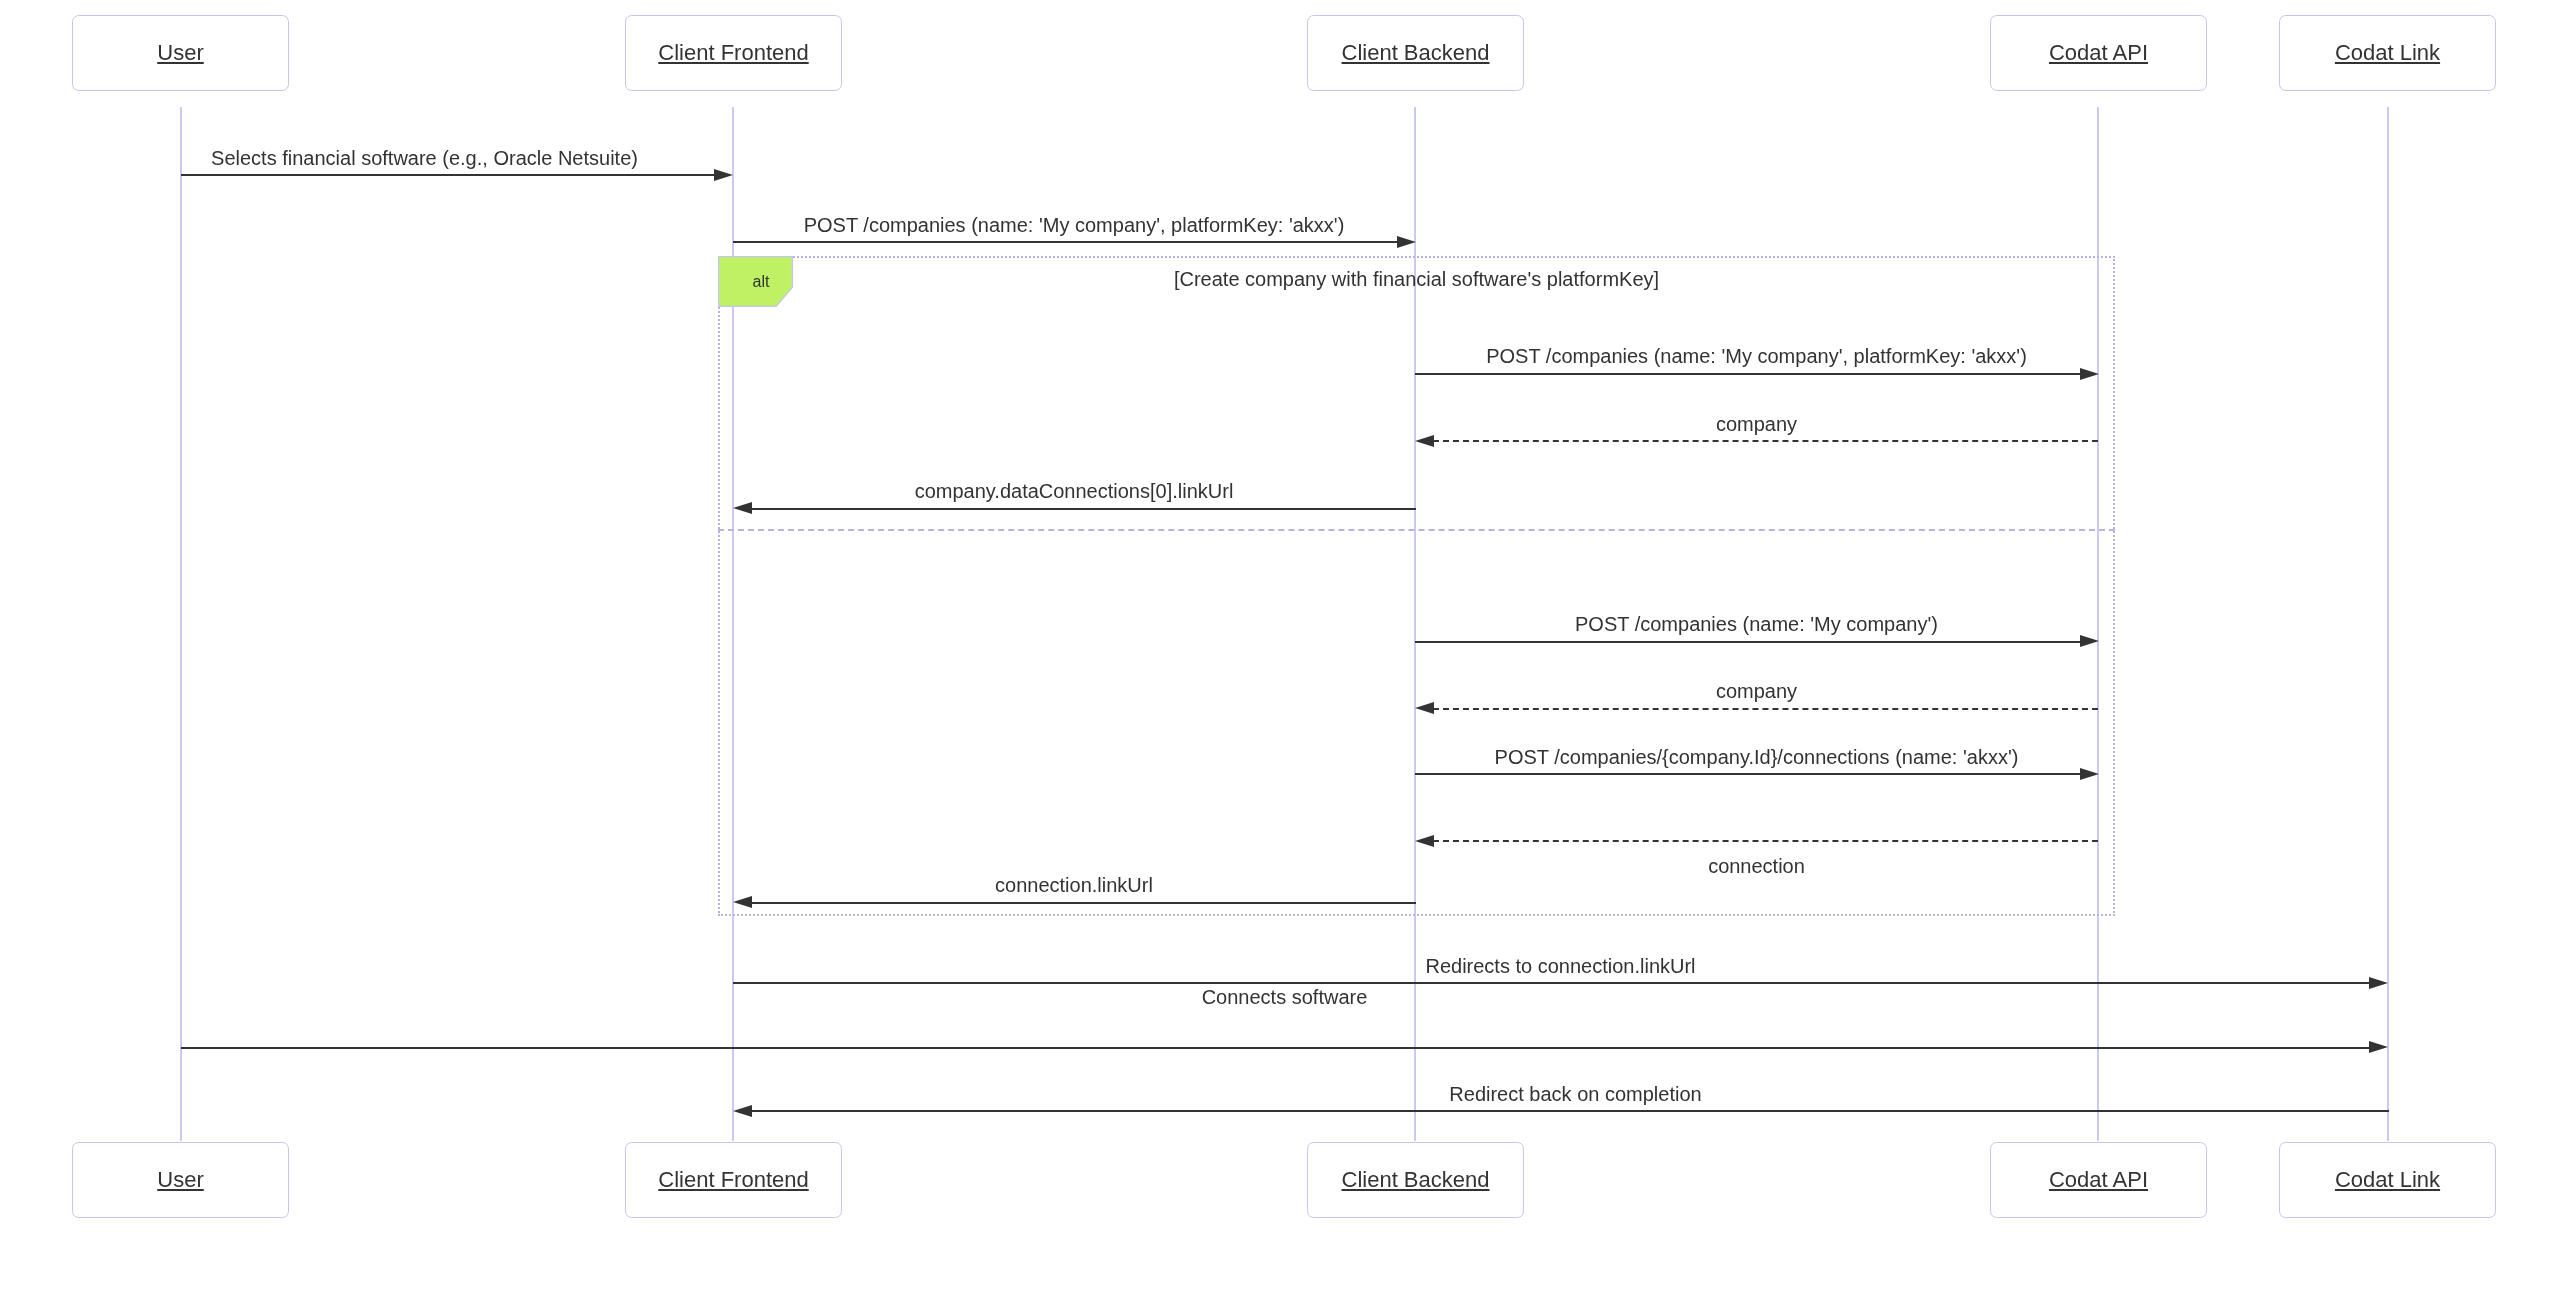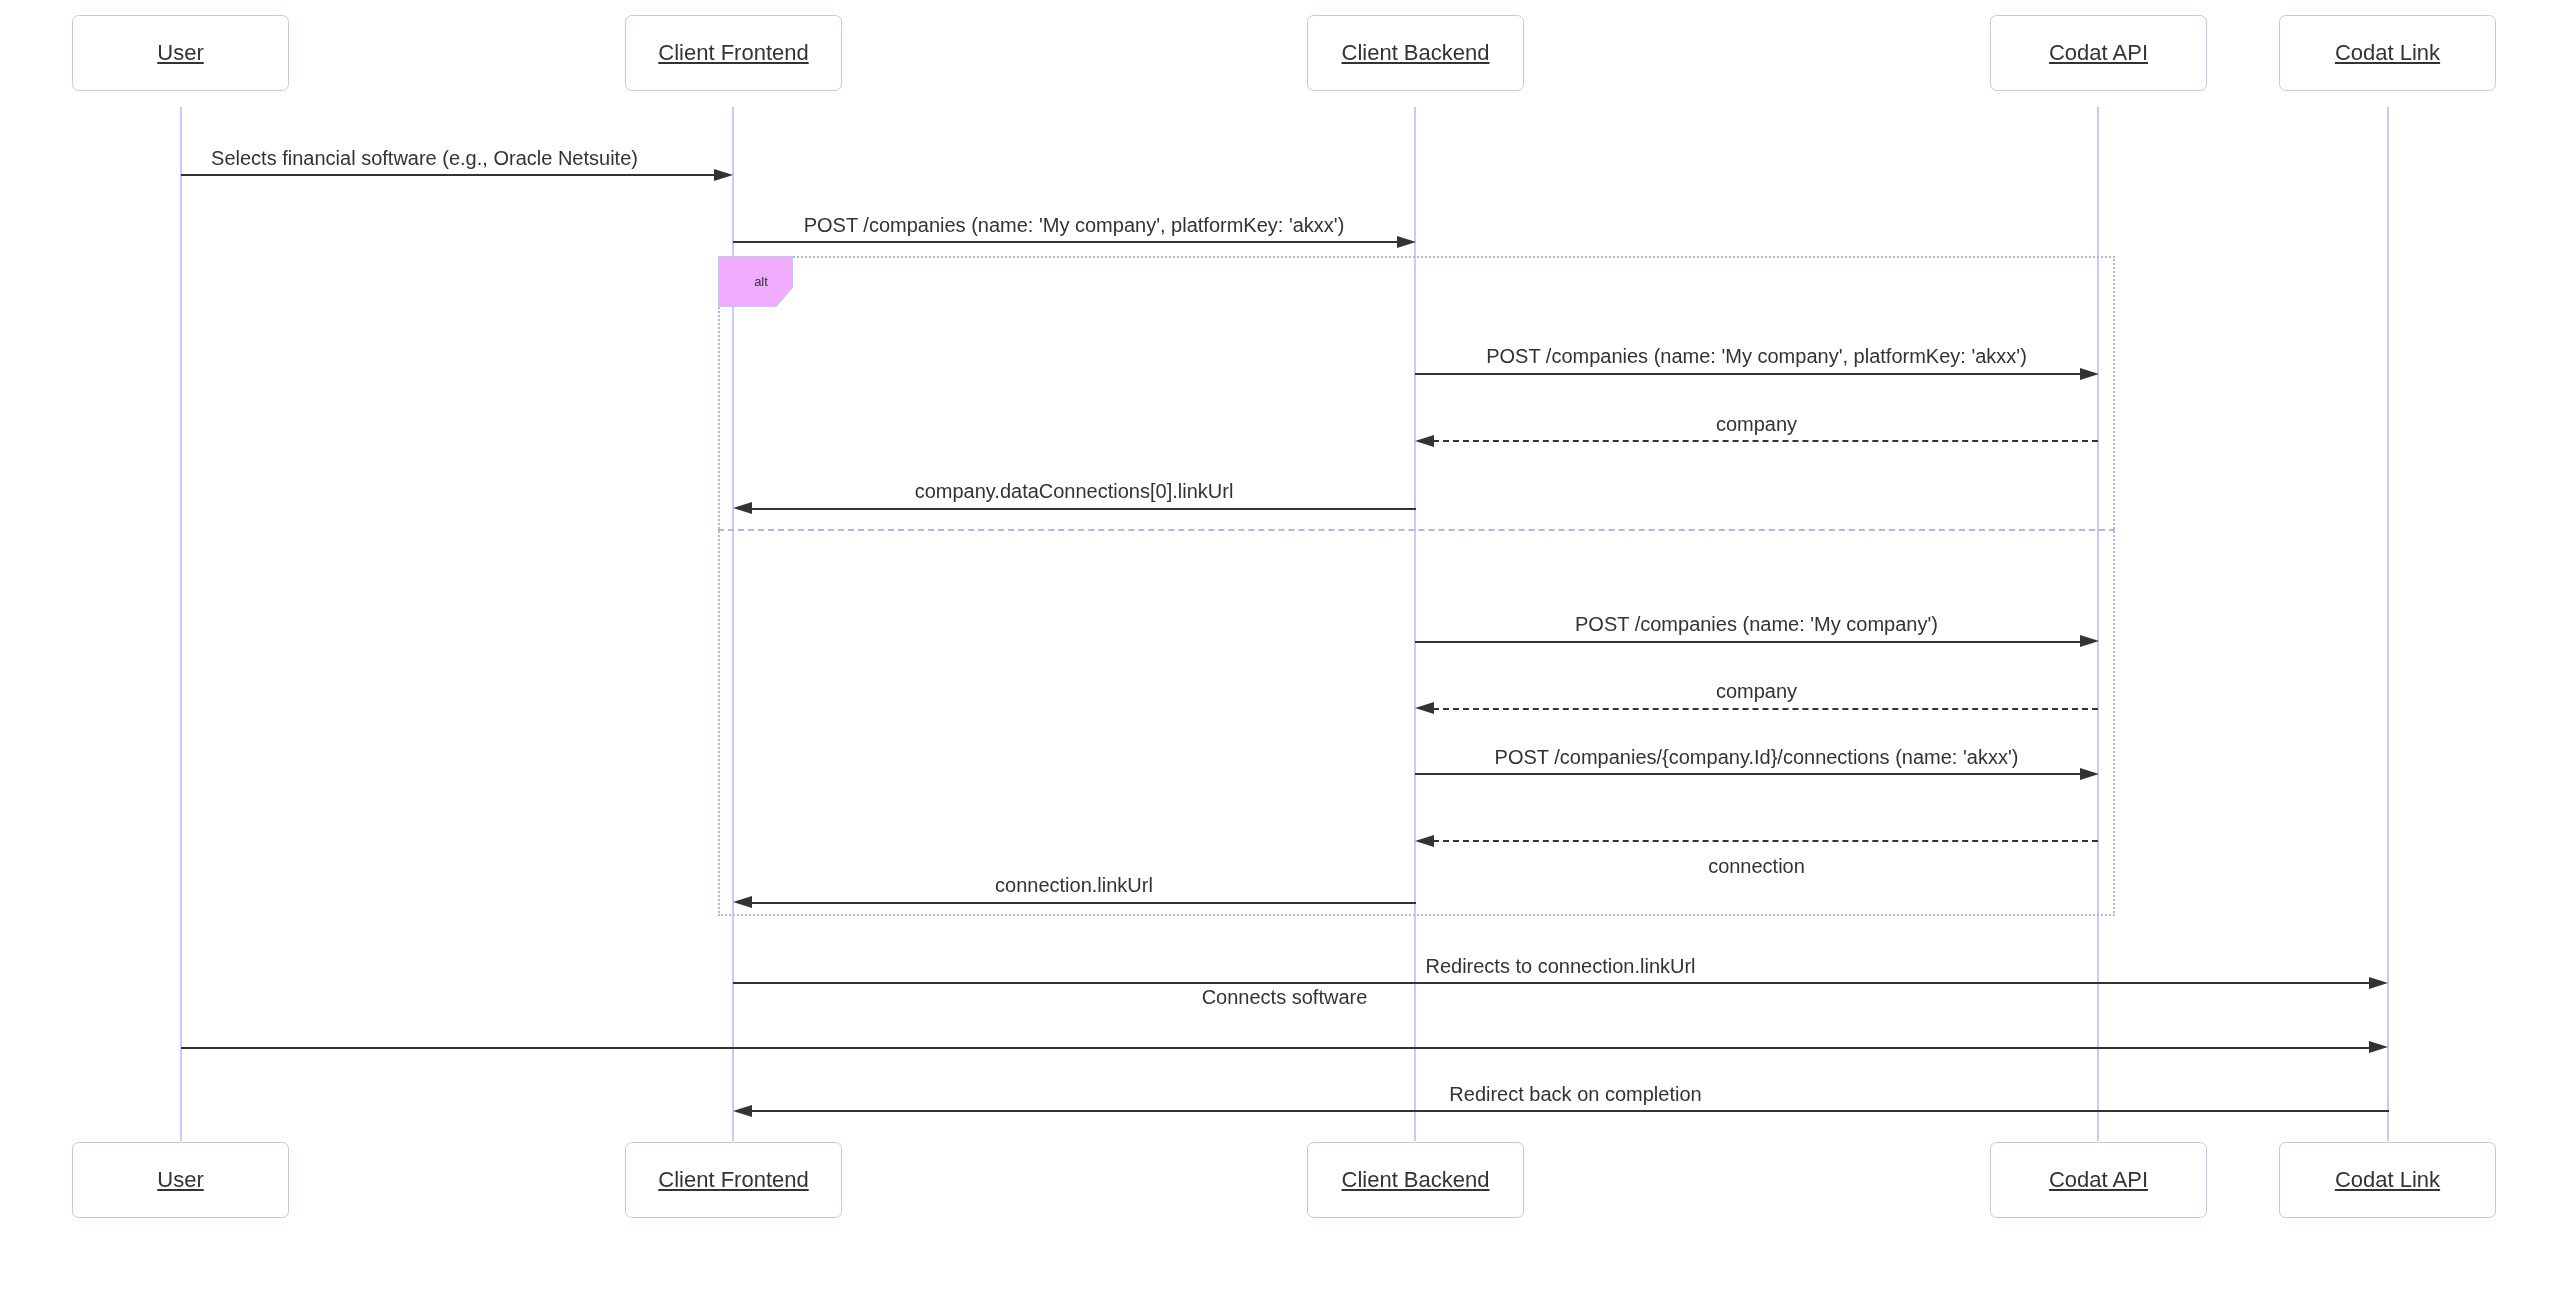--- a/index.html
+++ b/index.html
@@ -28,37 +28,38 @@
     border:2px dotted #b5b5e0;box-sizing:border-box;z-index:2;
   }
   .alt-divider{position:absolute;left:718px;width:1397px;height:0;border-top:2px dashed #b5b5e0;z-index:2;}
   .alt-section-label{
     position:absolute;left:718px;width:1397px;height:27px;line-height:27px;
     text-align:center;font-size:20px;color:#333333;z-index:4;white-space:nowrap;
   }
   .alt-badge{position:absolute;left:718px;top:256px;width:75px;height:51px;z-index:5;}
   .alt-badge .bg{position:absolute;inset:0;background:#c6c6ec;
     clip-path:polygon(0 0,100% 0,100% 62%,78% 100%,0 100%);}
-  .alt-badge .fg{position:absolute;inset:1.3px;background:#f0abfc;
+  .alt-badge .fg{position:absolute;inset:1.3px;background:#bef264;
     clip-path:polygon(0 0,100% 0,100% 62%,78% 100%,0 100%);
-    display:flex;align-items:center;justify-content:center;font-size:13px;color:#333333;padding-left:11px;}
+    display:flex;align-items:center;justify-content:center;font-size:16px;color:#333333;padding-left:11px;}
 </style>
 </head>
 <body>
 
 <div id="canvas">
 
   <div class="lifeline" style="left:180px;"></div>
   <div class="lifeline" style="left:732px;"></div>
   <div class="lifeline" style="left:1414px;"></div>
   <div class="lifeline" style="left:2097px;"></div>
   <div class="lifeline" style="left:2387px;"></div>
 
   <div class="alt-frame"></div>
   <div class="alt-divider" style="top:529px;"></div>
+  <div class="alt-section-label" style="top:266px;">[Create company with financial software's platformKey]</div>
   <div class="alt-badge">
     <div class="bg"></div>
     <div class="fg">alt</div>
   </div>
 
   <div>
     <div class="msg-label" style="left:181px;top:145px;width:487px;">Selects financial software (e.g., Oracle Netsuite)</div>
     <div class="msg-line" style="left:181px;top:174px;width:535px;"></div>
     <div class="head r" style="left:714px;top:169px;"></div>
   </div>

